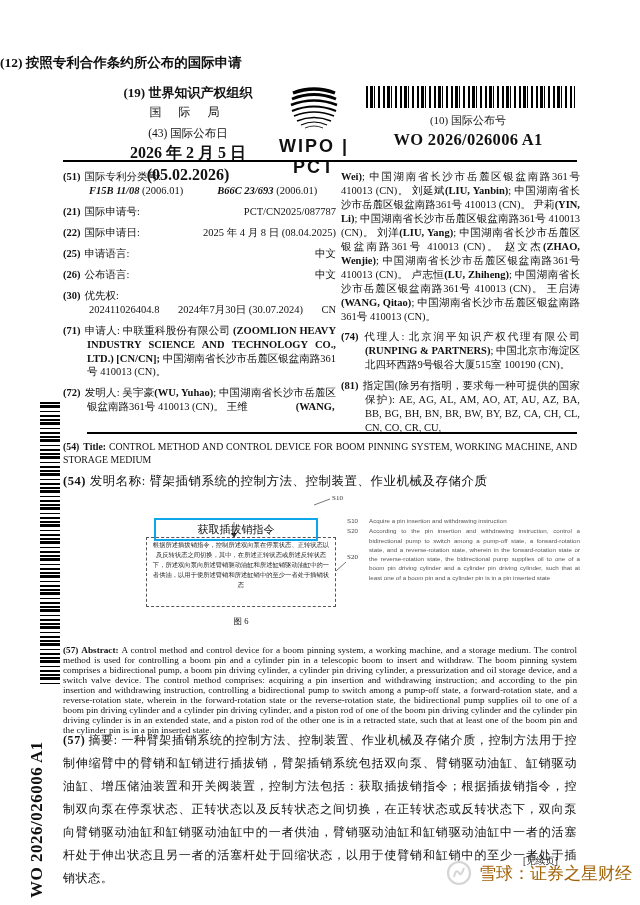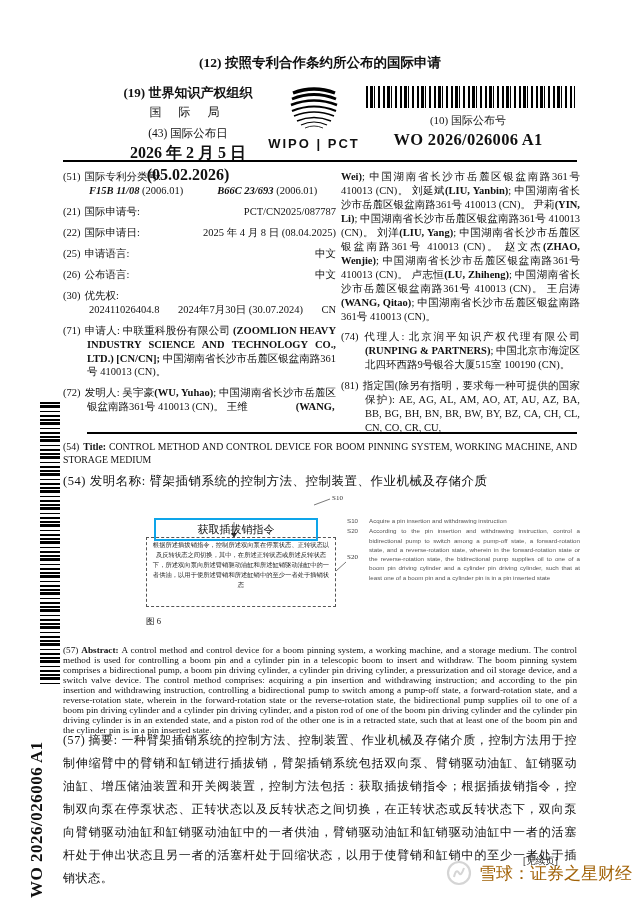--- a/index.html
+++ b/index.html
@@ -2,40 +2,40 @@
 <html><head>
 <meta charset="utf-8">
 <style>
   html,body{margin:0;padding:0;width:640px;height:905px;overflow:hidden;background:#fff;}
   body{font-family:"Liberation Serif","DejaVu Serif",serif;color:#111;position:relative;}
   .abs{position:absolute;}
   .b{font-weight:bold;margin-top:48px;}
   .bi{font-weight:bold;font-style:italic;}
   .sans{font-family:"Liberation Sans","DejaVu Sans",sans-serif;}
   
-  .line12{top:54px;left:0;width:640px;text-align:center;font-weight:bold;font-size:13.5px;}
+  .line12{top:54px;left:0;width:640px;text-align:left;font-weight:bold;font-size:13.5px;}
   .org-block{top:84px;left:88px;width:200px;text-align:center;line-height:1.35;}
   .org-name{font-weight:bold;font-size:13px;}
   .org-bureau{font-size:12px;letter-spacing:7px;margin-top:2px;}
   .pubdate-label{font-size:11.5px;margin-top:6px;}
   .pubdate-value{font-weight:bold;font-size:16px;margin-top:1px;}
   .logo-block{top:86px;left:266px;width:96px;text-align:center;}
-  .logo-text{font-weight:bold;font-size:13px;letter-spacing:2px;margin-top:2px;}
+  .logo-text{font-weight:bold;font-size:18px;letter-spacing:2px;margin-top:2px;}
   .barcode-top{top:86px;left:366px;width:209px;height:22px;
     background:repeating-linear-gradient(90deg,#000 0 2px,#fff 2px 4px,#000 4px 7px,#fff 7px 8px,#000 8px 9px,#fff 9px 12px,#000 12px 14px,#fff 14px 17px);}
   .pubno-block{top:113px;left:360px;width:216px;text-align:center;}
   .pubno-label{font-size:11px;}
   .pubno-value{font-weight:bold;font-size:16.5px;margin-top:2px;letter-spacing:0.3px;}
   .hr1{top:160px;left:63px;width:514px;height:2px;background:#000;}
   .hr2{top:432px;left:87px;width:490px;height:1.5px;background:#000;}
   
   .col-left{top:170px;left:63px;width:273px;font-size:10.5px;line-height:1.33;}
   .col-right{top:170px;left:341px;width:239px;font-size:10.5px;line-height:1.33;}
   .field{margin-bottom:7px;}
-  .fcode{font-weight:normal;margin-right:4px;}
+  .fcode{font-weight:bold;margin-right:4px;}
   .rowfield{display:flex;}
   .rowfield .fvalue{margin-left:auto;}
   .parafield{padding-left:24px;text-indent:-24px;text-align:justify;}
   .plain-para{text-align:justify;margin-bottom:7px;}
   .ipc-line{display:flex;gap:34px;padding-left:26px;}
   .prio-line{display:flex;justify-content:space-between;padding-left:26px;}
   
   .side-barcode{left:40px;top:402px;width:20px;height:283px;
     background:repeating-linear-gradient(180deg,#000 0 2px,#fff 2px 3px,#000 3px 6px,#fff 6px 9px,#000 9px 10px,#fff 10px 13px,#000 13px 15px,#fff 15px 17px);}
   .side-pubno{left:27px;top:686px;width:36px;height:212px;writing-mode:vertical-rl;transform:rotate(180deg);
@@ -43,21 +43,21 @@
   
   .title-en{top:440px;left:63px;width:514px;font-size:9.8px;line-height:1.35;text-align:justify;}
   .title-zh{top:473px;left:63px;width:514px;font-size:12.5px;letter-spacing:0.5px;}
   
   .flowchart{top:497px;left:146px;width:212px;height:142px;}
   .flow-box1{position:absolute;left:8px;top:21px;width:160px;height:19px;border:2px solid #0ea5e9;
     display:flex;align-items:center;justify-content:center;font-size:11px;}
   .flow-box2{position:absolute;left:0;top:40px;width:190px;height:70px;border:1px dashed #555;
     font-size:6.3px;line-height:1.6;text-align:center;padding:2px 3px;box-sizing:border-box;color:#222;}
   .s-label{position:absolute;font-size:7px;color:#333;}
-  .flow-caption{position:absolute;left:0;top:119px;width:190px;font-size:8.5px;}
+  .flow-caption{position:absolute;left:0;top:119px;width:190px;text-align:center;font-size:8.5px;}
   .legend{top:516px;left:347px;width:233px;font-size:6.2px;line-height:1.5;color:#555;}
   .legend-row{display:grid;grid-template-columns:20px 1fr;column-gap:2px;margin-bottom:1px;text-align:justify;}
   
   .abstract-en{top:646px;left:63px;width:514px;font-size:9.2px;line-height:1.08;text-align:justify;}
   .abstract-zh{top:729px;left:63px;width:514px;font-size:12px;letter-spacing:0.6px;line-height:23px;text-align:justify;}
   .abstract-zh .fcode,.abstract-en .fcode{margin-right:3px;}
   
   .cont-note{top:855px;left:523px;font-size:9.5px;color:#222;z-index:2;}
   .watermark{top:860px;right:8px;display:flex;align-items:center;gap:7px;color:#a16207;font-size:17px;z-index:1;}
 </style>

